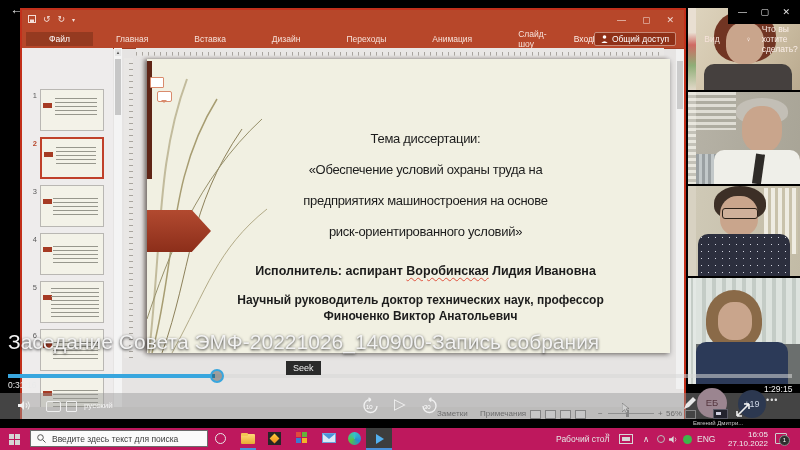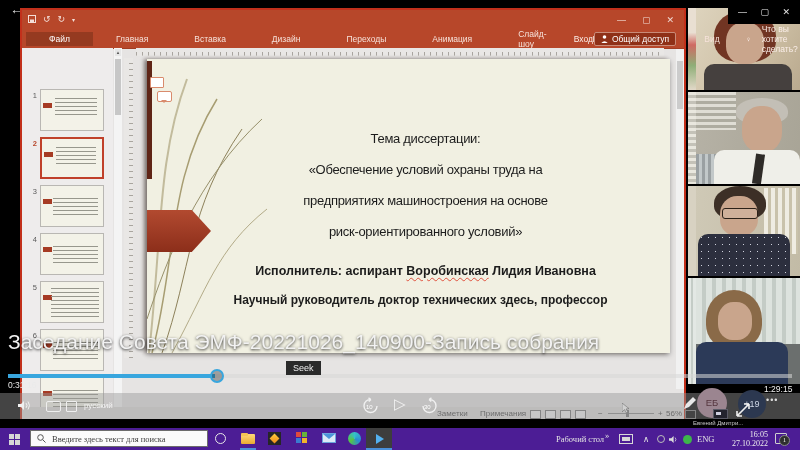--- a/index.html
+++ b/index.html
@@ -93,21 +93,21 @@
   .t-elapsed{left:8px;top:380px;font-size:8.5px;color:#eaeaea;z-index:30;}
   .t-dur{left:764px;top:384px;font-size:8.5px;color:#f0f0f0;z-index:32;}
   .ctrlbar{left:0;right:0;top:393px;height:26px;background:rgba(150,150,150,.45);z-index:29;}
   .ctrl{position:absolute;color:#f2f2f2;}
   .ccbox{width:13px;height:9px;border:1px solid #eee;border-radius:2px;}
   .ccbox2{width:9px;height:9px;border:1px solid #eee;border-radius:1px;}
   .skip{font-size:6px;color:#fff;text-align:center;}
   .gapblack{left:0;right:0;top:419px;height:9px;background:#000;z-index:28;}
 
   
-  .taskbar{left:0;right:0;top:428px;height:22px;background:#4c1d95;z-index:50;font-family:Liberation Serif, serif;}
+  .taskbar{left:0;right:0;top:428px;height:22px;background:#be185d;z-index:50;}
   .tb{position:absolute;}
   .start{left:9px;top:6px;width:11px;height:11px;display:grid;grid-template-columns:5px 5px;grid-template-rows:5px 5px;gap:1px;}
   .start i{background:#d6d6d6;}
   .search{left:30px;top:2px;width:178px;height:17px;background:#fbfbfb;border:1px solid #6c6c6c;display:flex;align-items:center;gap:6px;padding-left:6px;box-sizing:border-box;}
   .search span{font-size:8.5px;color:#3c3c3c;}
   .ticon{top:4px;width:14px;height:13px;}
   .underl{position:absolute;top:20px;height:2px;background:#4a90d9;}
   .tright{font-size:8.5px;color:#e4e4e4;}
   .clock{left:722px;top:2px;width:46px;text-align:right;font-size:8px;line-height:9px;color:#eee;}
 
@@ -232,21 +232,22 @@
       <div class="cm1"></div>
       <div class="cm2"></div>
       <div class="s-title">
         <div>Тема диссертации:</div>
         <div>«Обеспечение условий охраны труда на</div>
         <div>предприятиях машиностроения на основе</div>
         <div>риск-ориентированного условий»</div>
       </div>
       <div class="s-exec"><span>Исполнитель: аспирант </span><span class="name">Воробинская</span><span> Лидия Ивановна</span></div>
       <div class="s-sup">
-        <div>Научный руководитель доктор технических здесь, профессор</div>
+        <div>Научный руководитель доктор технических наук, профессор</div>
+        <div>Финоченко Виктор Анатольевич</div>
       </div>
     </div>
 
     <div class="abs ppt-status">
       <span class="st" style="left:415px">Заметки</span>
       <span class="st" style="left:458px">Примечания</span>
       <span class="vbtn" style="left:508px"></span>
       <span class="vbtn" style="left:523px"></span>
       <span class="vbtn" style="left:538px"></span>
       <span class="vbtn" style="left:553px"></span>

